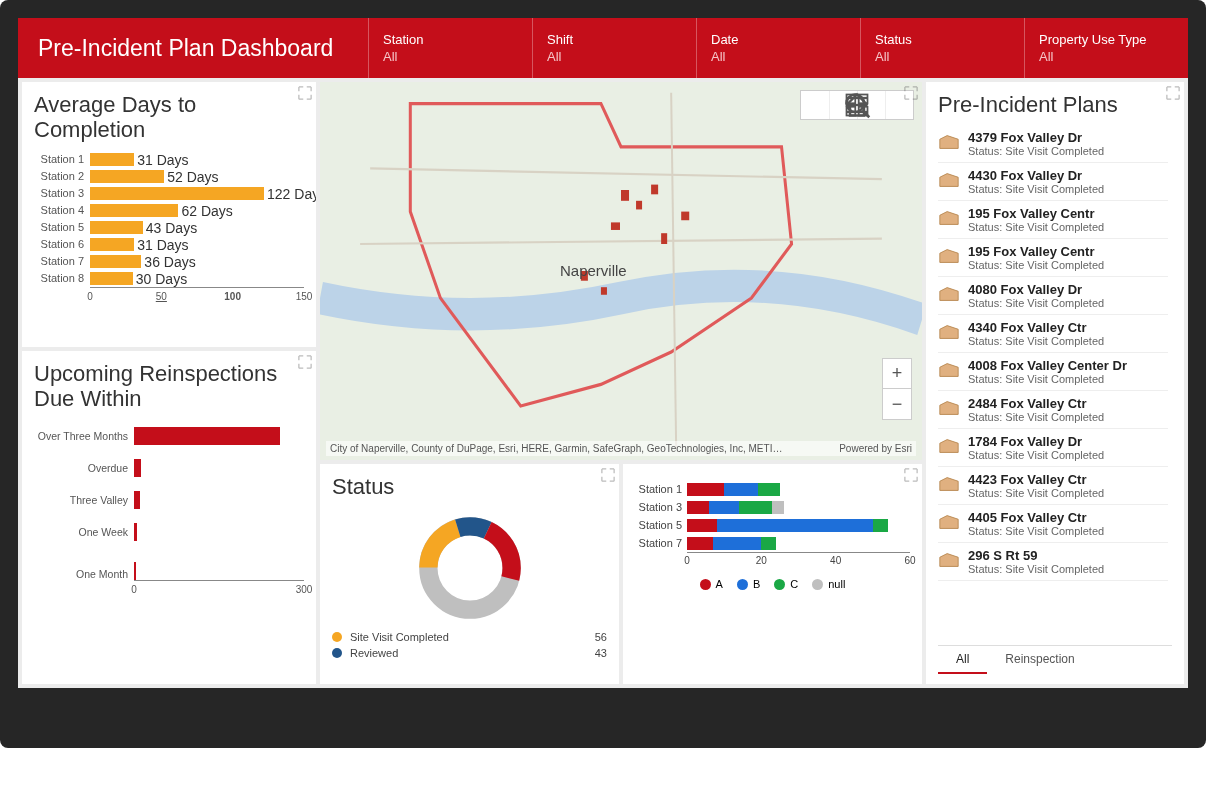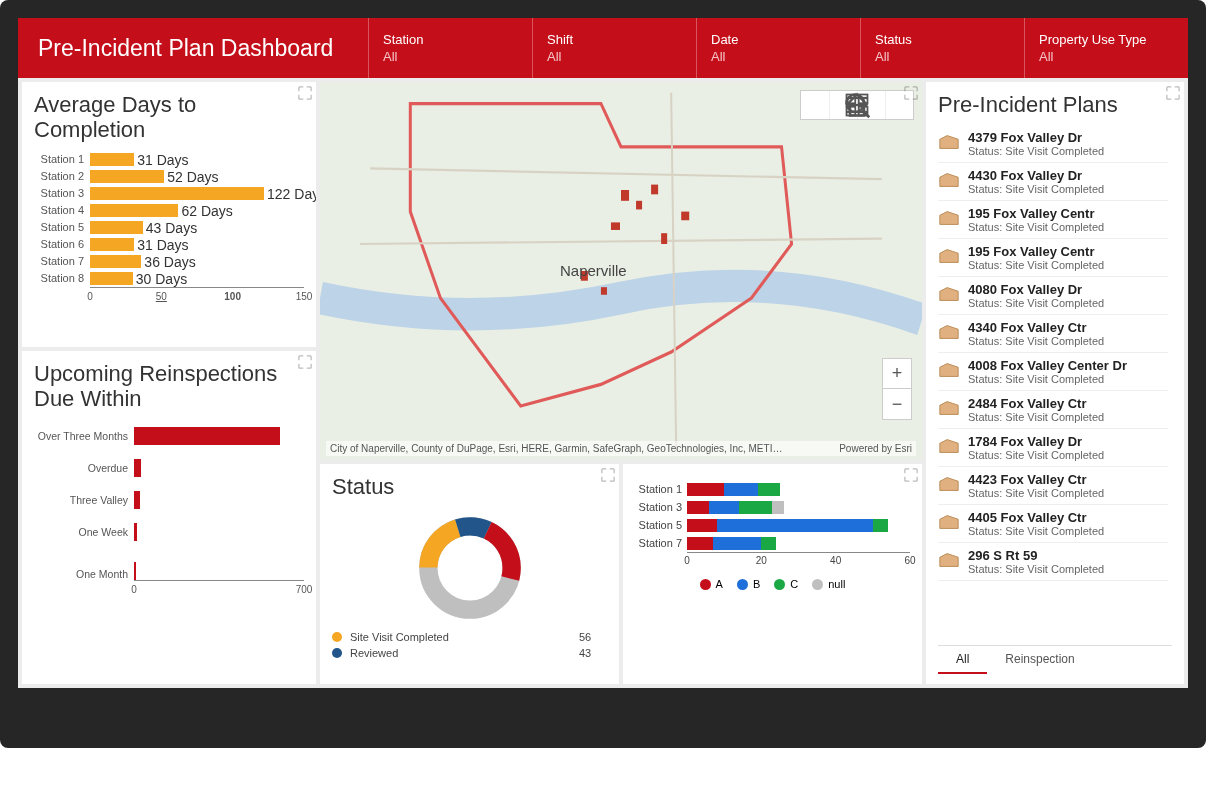--- a/index.html
+++ b/index.html
@@ -46,21 +46,21 @@
 .map .city{position:absolute;top:180px;left:240px;font-size:15px;color:#444;font-weight:500}
 
 .row2{display:flex;gap:4px;flex:0 0 220px}
 .status-card,.ss-card{flex:1}
 .donut-wrap{display:flex;justify-content:center;margin:6px 0}
 .donut-wrap svg{width:110px;height:110px}
 .slegend{font-size:11px;color:#444}
 .slegend .r{display:flex;align-items:center;padding:2px 0}
 .slegend .sw{width:10px;height:10px;border-radius:50%;margin-right:8px}
 .slegend .nm{flex:1}
-.slegend .ct{width:28px;text-align:left}
+.slegend .ct{width:28px;text-align:right}
 
 .ss-chart{font-size:11px;color:#444;margin-top:6px}
 .ss-row{display:flex;align-items:center;height:18px}
 .ss-row .cat{flex:0 0 52px;text-align:right;padding-right:5px}
 .ss-row .bar{height:13px;display:flex}
 .ss-row .bar span{height:100%}
 .ss-axis{margin-left:52px;display:flex;position:relative;height:16px;border-top:1px solid #888;font-size:10px}
 .ss-axis span{position:absolute;top:2px;transform:translateX(-50%)}
 .ss-legend{display:flex;gap:14px;justify-content:center;margin-top:10px;font-size:11px}
 .ss-legend .i{display:flex;align-items:center;gap:5px}
@@ -210,21 +210,21 @@
                 </div>
               </div>
               <div class="hrow" style="height: 32px; align-items: flex-end;">
                 <div class="cat">One Month</div>
                 <div class="track" style="height:18px">
                   <div class="bar red" style="width:1.2%"></div>
                 </div>
               </div>
               <div class="axis">
                 <span style="left: 0%;">0</span>
-                <span style="left: 100%;">700</span>
+                <span style="left: 100%;">300</span>
               </div>
             </div>
   </div>
 </div>
 
 <div class="col col2">
   <div class="card" style="padding:0;flex:1">
     <div class="expand" style="z-index:5"><svg viewBox="0 0 16 16">
                 <path d="M1 1h5M1 1v5M15 1h-5M15 1v5M1 15h5M1 15v-5M15 15h-5M15 15v-5" stroke="#555" stroke-width="1.4" fill="none"></path>
               </svg></div>

